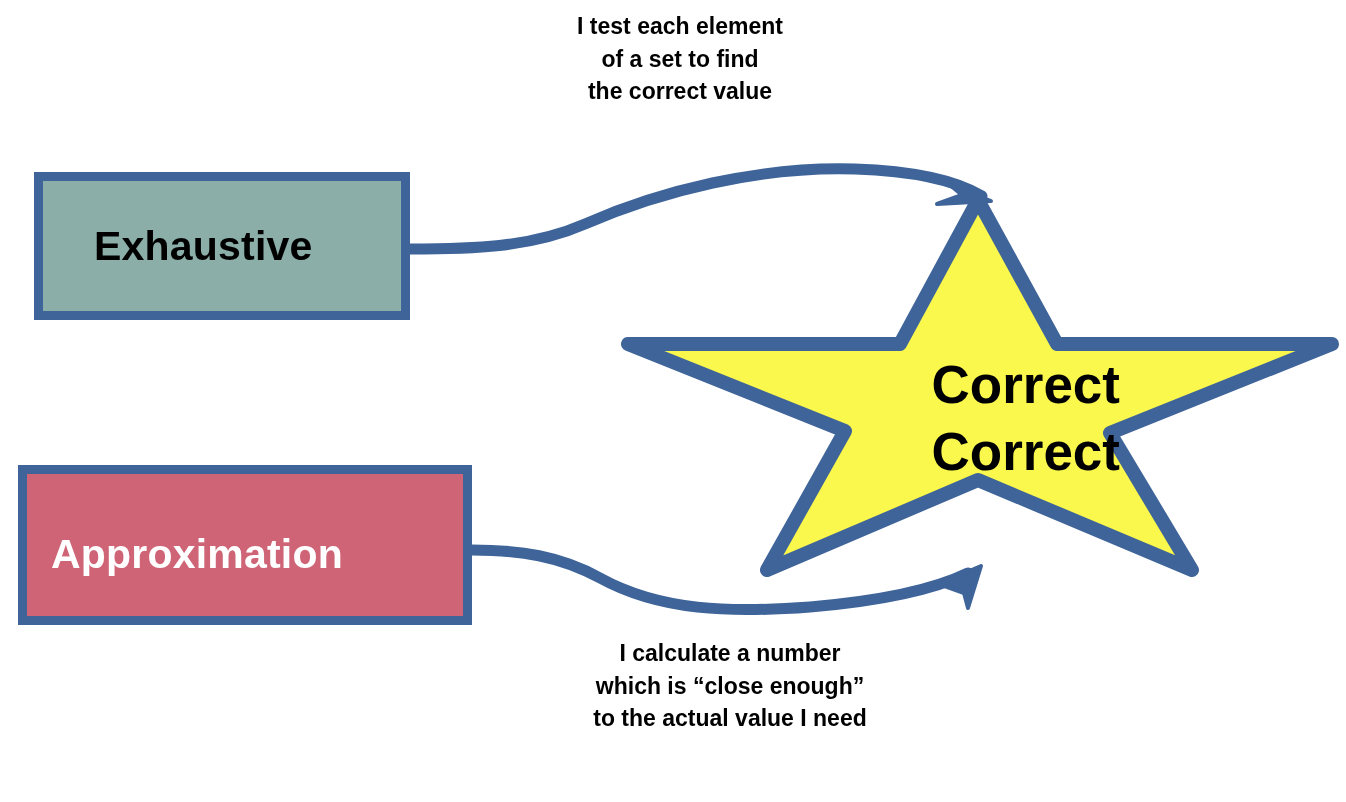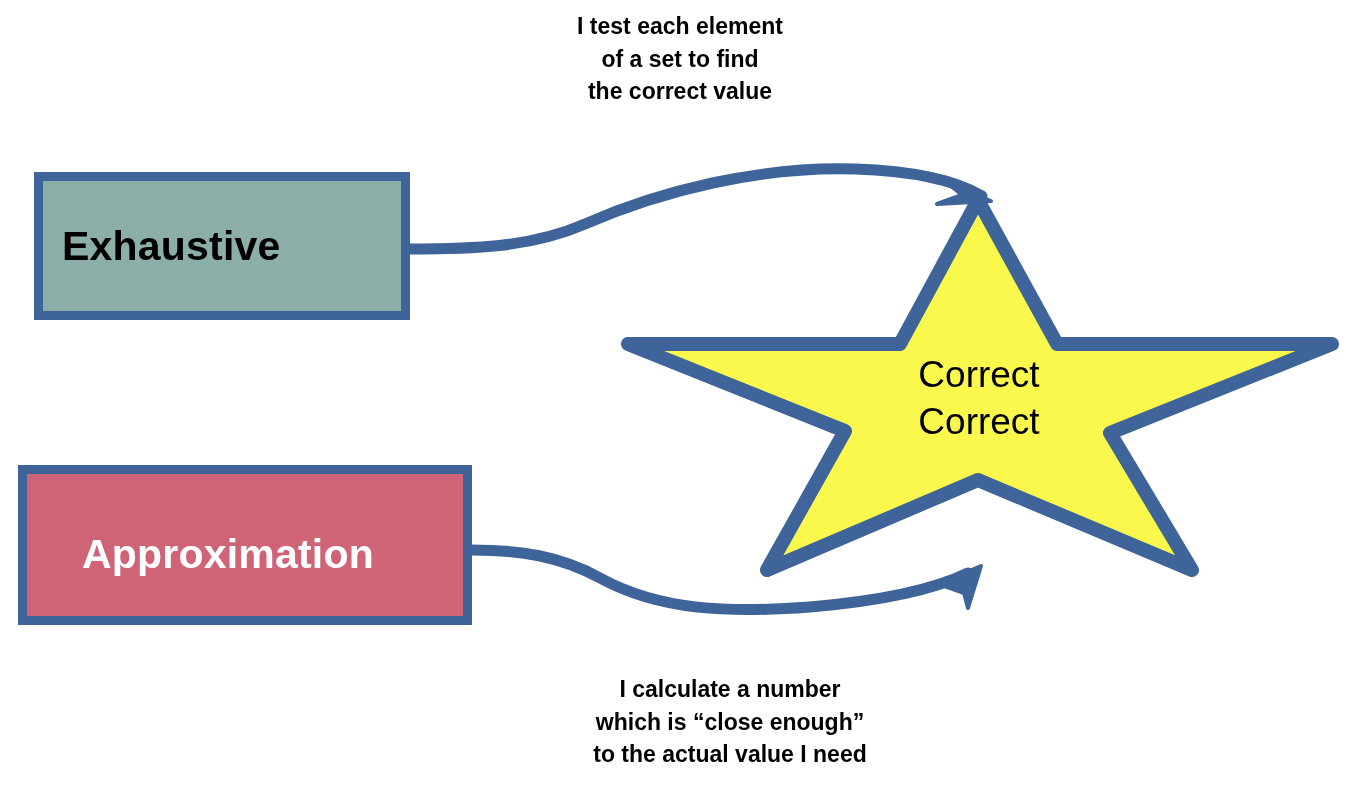--- a/index.html
+++ b/index.html
@@ -49,38 +49,38 @@
     height: 160px;
   }
   .node-label {
     font-weight: bold;
     font-size: 41px;
     line-height: 1;
     white-space: nowrap;
     letter-spacing: 0.2px;
   }
   #box-exhaustive .node-label {
-    padding-left: 19px;
+    padding-left: 51px;
     color: #000000;
   }
   #box-approximation .node-label {
-    padding-left: 55px;
+    padding-left: 24px;
     color: #ffffff;
     margin-top: 18px;
   }
 
   
   #star-label {
     position: absolute;
     left: 838px;
     top: 352px;
     width: 282px;
-    text-align: center;
-    font-weight: normal;
-    font-size: 37px;
+    text-align: right;
+    font-weight: bold;
+    font-size: 53px;
     line-height: 1.26;
     color: #000000;
     z-index: 5;
     pointer-events: none;
   }
 
   
   .caption {
     position: absolute;
     font-weight: bold;
@@ -93,21 +93,20 @@
   }
   #caption-top {
     left: 420px;
     top: 10px;
     width: 520px;
   }
   #caption-bottom {
     left: 400px;
     top: 637px;
     width: 660px;
-    margin-top: 36px;
   }
 </style>
 </head>
 <body>
 
 <div id="stage">
 
   <svg class="svg-layer" viewBox="0 0 1346 802" xmlns="http://www.w3.org/2000/svg">
 
     <g>

